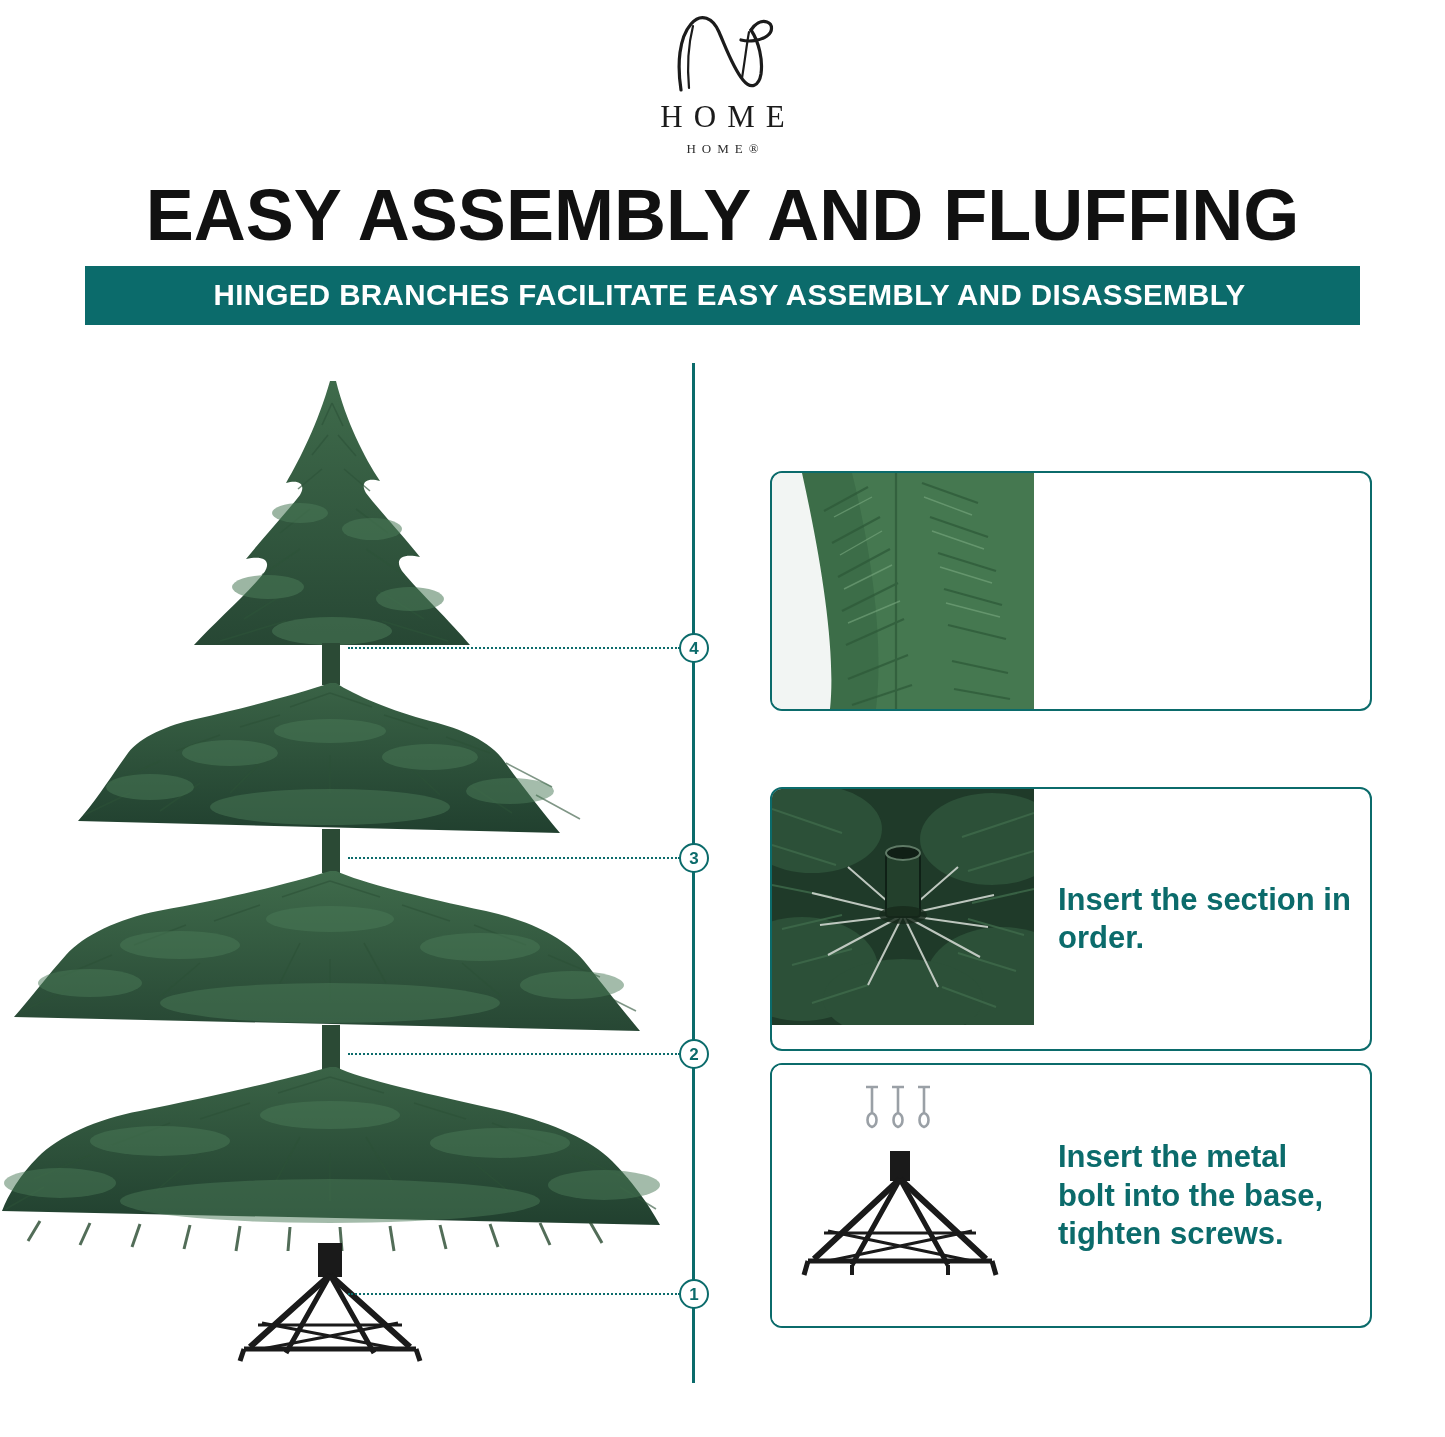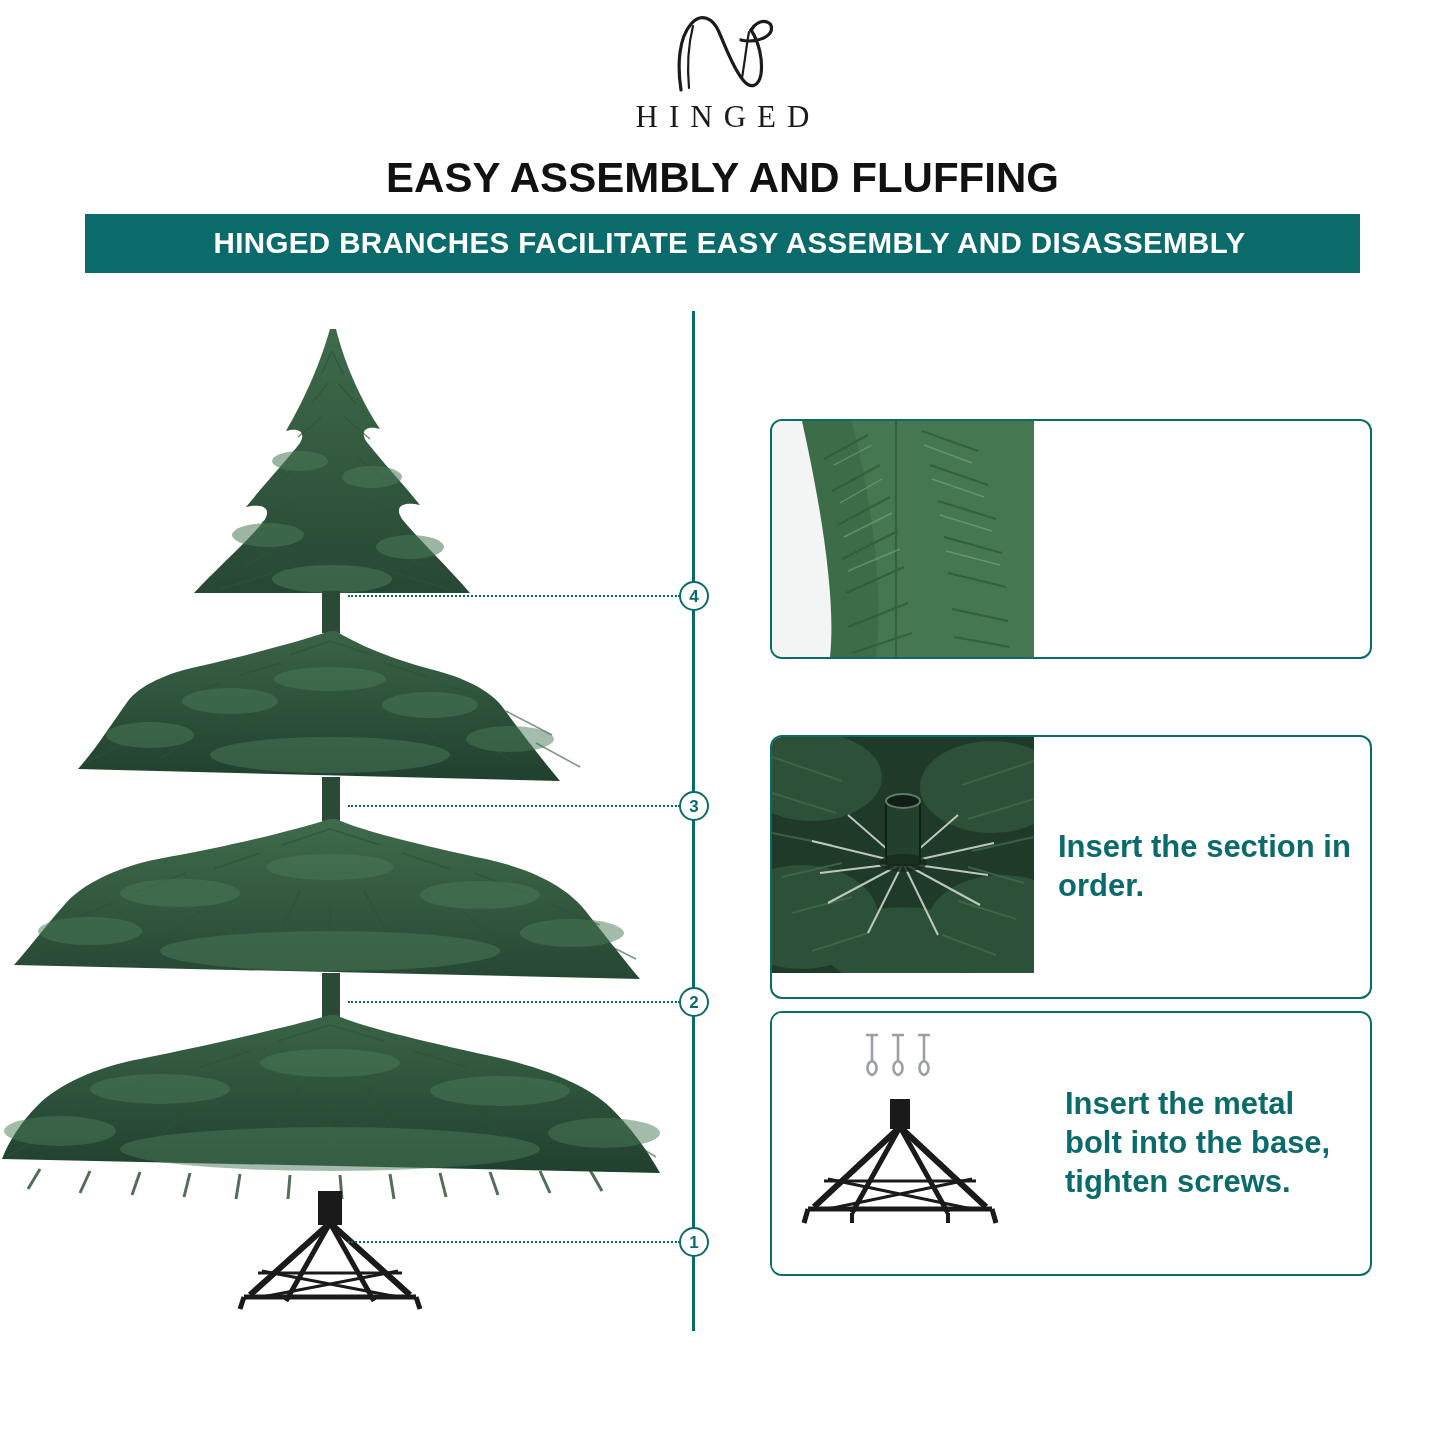--- a/index.html
+++ b/index.html
@@ -39,21 +39,21 @@
     font-size: 13px;
     letter-spacing: 6px;
     color: #2c2c2c;
     margin-top: 6px;
     padding-left: 6px;
   }
 
   
   .headline {
     text-align: center;
-    font-size: 42px;
+    font-size: 72px;
     font-weight: bold;
     letter-spacing: 0px;
     color: #111111;
     margin-top: 22px;
     line-height: 1.02;
   }
   .subbar {
     margin: 14px auto 0 auto;
     width: 1275px;
     background: #0b6b6b;
@@ -137,35 +137,36 @@
     padding: 0 18px 0 24px;
   }
   .card-text span {
     font-size: 31px;
     font-weight: bold;
     color: #0b6b6b;
     line-height: 1.25;
   }
   #card1 { top: 108px;  height: 240px; }
   #card2 { top: 424px;  height: 264px; }
-  #card3 { top: 700px;  height: 265px; gap: 7px; }
+  #card3 { top: 700px;  height: 265px; }
 
   #card3 .card-img { background: #ffffff; }
 </style>
 </head>
 <body>
 
 <div class="brand">
   <svg class="brand-mark" width="120" height="85" viewBox="0 0 120 85">
     <path d="M18 78 C14 52 16 26 28 12 C38 0 50 6 56 20 C63 36 70 56 80 68 C88 78 96 74 98 62 C100 48 96 30 88 18" fill="none" stroke="#1b1b1b" stroke-width="3.2" stroke-linecap="round"></path>
     <path d="M88 18 C92 12 98 8 104 10 C110 12 110 20 104 24 C97 29 86 30 78 28" fill="none" stroke="#1b1b1b" stroke-width="3.2" stroke-linecap="round"></path>
     <path d="M30 14 C26 30 24 54 26 76" fill="none" stroke="#1b1b1b" stroke-width="2.2" stroke-linecap="round"></path>
     <path d="M79 66 C82 48 84 30 86 20" fill="none" stroke="#1b1b1b" stroke-width="2.2" stroke-linecap="round"></path>
   </svg>
-  <div class="brand-name">HINGED</div>
+  <div class="brand-name">HOME</div>
+  <div class="brand-sub">HOME®</div>
 </div>
 
 <div class="headline">EASY ASSEMBLY AND FLUFFING</div>
 <div class="subbar">HINGED BRANCHES FACILITATE EASY ASSEMBLY AND DISASSEMBLY</div>
 
 <div class="main">
 
   <div class="tree-area">
     <svg width="680" height="1030" viewBox="0 0 680 1030">
       <defs>

